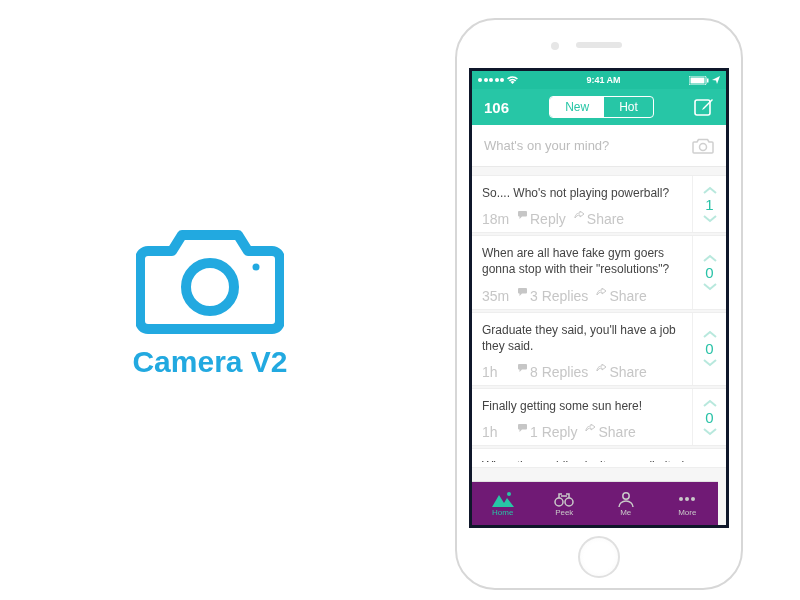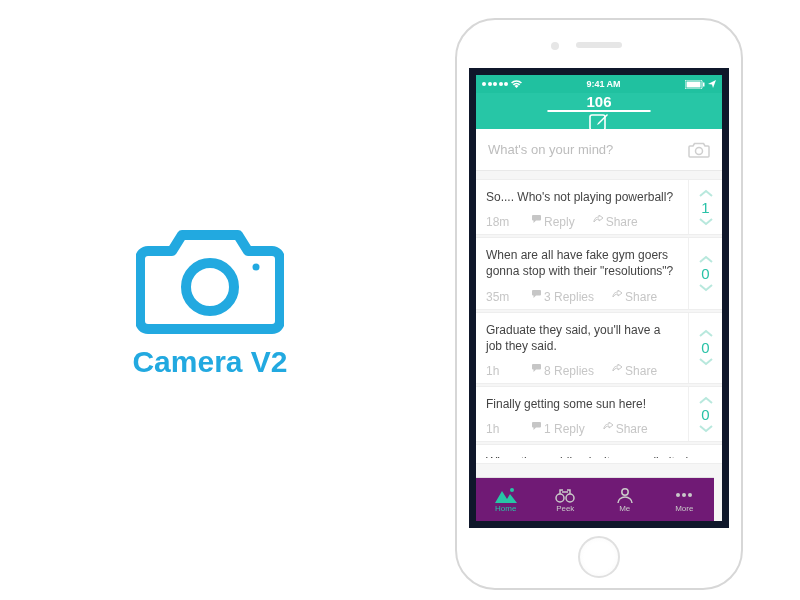--- a/index.html
+++ b/index.html
@@ -42,21 +42,21 @@
   }
   .home-btn {
     position: absolute; bottom: 10px; left: 50%; transform: translateX(-50%);
     width: 42px; height: 42px; border-radius: 50%;
     border: 2px solid #e0e0e0;
     background: radial-gradient(circle, #fff 55%, #f6f6f6 100%);
   }
   .screen {
     position: absolute;
     top: 48px; left: 12px; right: 12px; bottom: 60px;
-    border: 7px solid #0f172a;
+    border: 3px solid #0f172a;
     background: #f6f6f6;
     overflow: hidden;
   }
 
   
   .statusbar {
     height: 18px;
     background: #20c1a0;
     color: #fff;
     font-size: 9px;
@@ -67,22 +67,21 @@
   .statusbar .dots { display:flex; gap:1.5px; }
   .statusbar .dots span { width:4px;height:4px;border-radius:50%;background:#fff; }
   .statusbar .right { display:flex; align-items:center; gap:3px; }
   .statusbar svg { display:block; }
 
   
   .navbar {
     height: 36px;
     background: #27c6a6;
     display: flex; align-items: center; justify-content: space-between;
-    padding: 0 22px;
-    flex-direction: column;
+    padding: 0 12px;
   }
   .nav-count { color:#fff; font-size:15px; font-weight:600; }
   .seg {
     display:flex; border:1.5px solid #fff; border-radius:4px; overflow:hidden;
     font-size:12px;
     align-items:center;
   }
   .seg > div { padding:3px 15px; color:#fff; }
   .seg > div.active { background:#fff; color:#27c6a6; }
   .compose svg { display:block; }
@@ -98,21 +97,21 @@
 
   
   .feed { background:#f6f6f6; }
   .card {
     background:#fff; border-top:1px solid #eee; border-bottom:1px solid #eee;
     display:flex;
   }
   .card + .card { margin-top:2px; }
   .card-main { flex:1; padding:9px 10px 5px 10px; display:flex; flex-direction:column; min-width:0;}
   .card-text { font-size:12px; color:#444; line-height:1.35; }
-  .card-meta { margin-top:10px; display:flex; align-items:center; font-size:12px; color:#c6c6c6; gap:18px;}
+  .card-meta { margin-top:10px; display:flex; align-items:center; font-size:14px; color:#c6c6c6; gap:8px;}
   .card-meta .time { width:28px; }
   .card-meta .reply, .card-meta .share { display:flex; gap:3px; }
   .vote {
     width:34px; border-left:1px solid #f0f0f0;
     display:flex; flex-direction:column; align-items:center; justify-content:center;
     color:#27c6a6; gap:1px;
   }
   .vote .num { font-size:15px; font-weight:400; color:#29c2a7; }
   .vote svg { display:block; }
   .card.partial { height:20px; overflow:hidden; }

